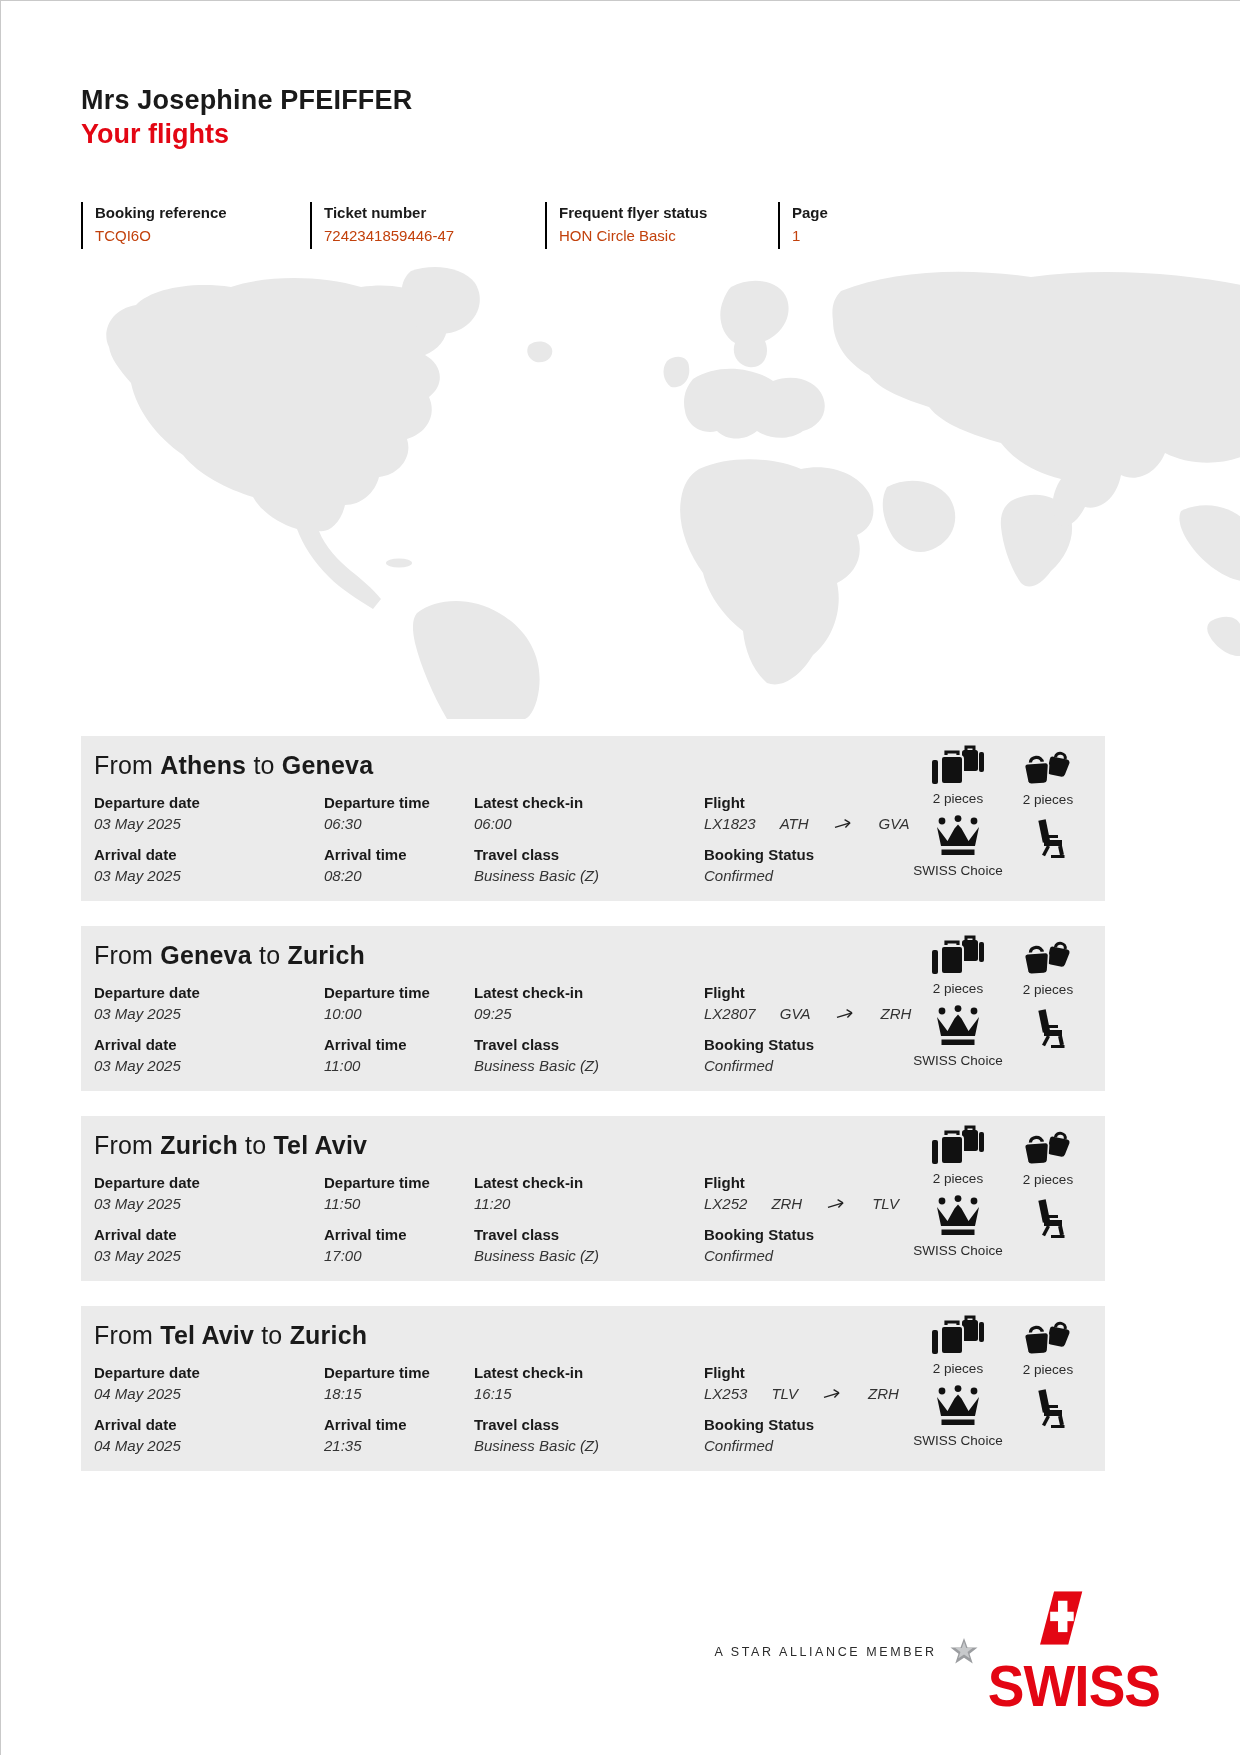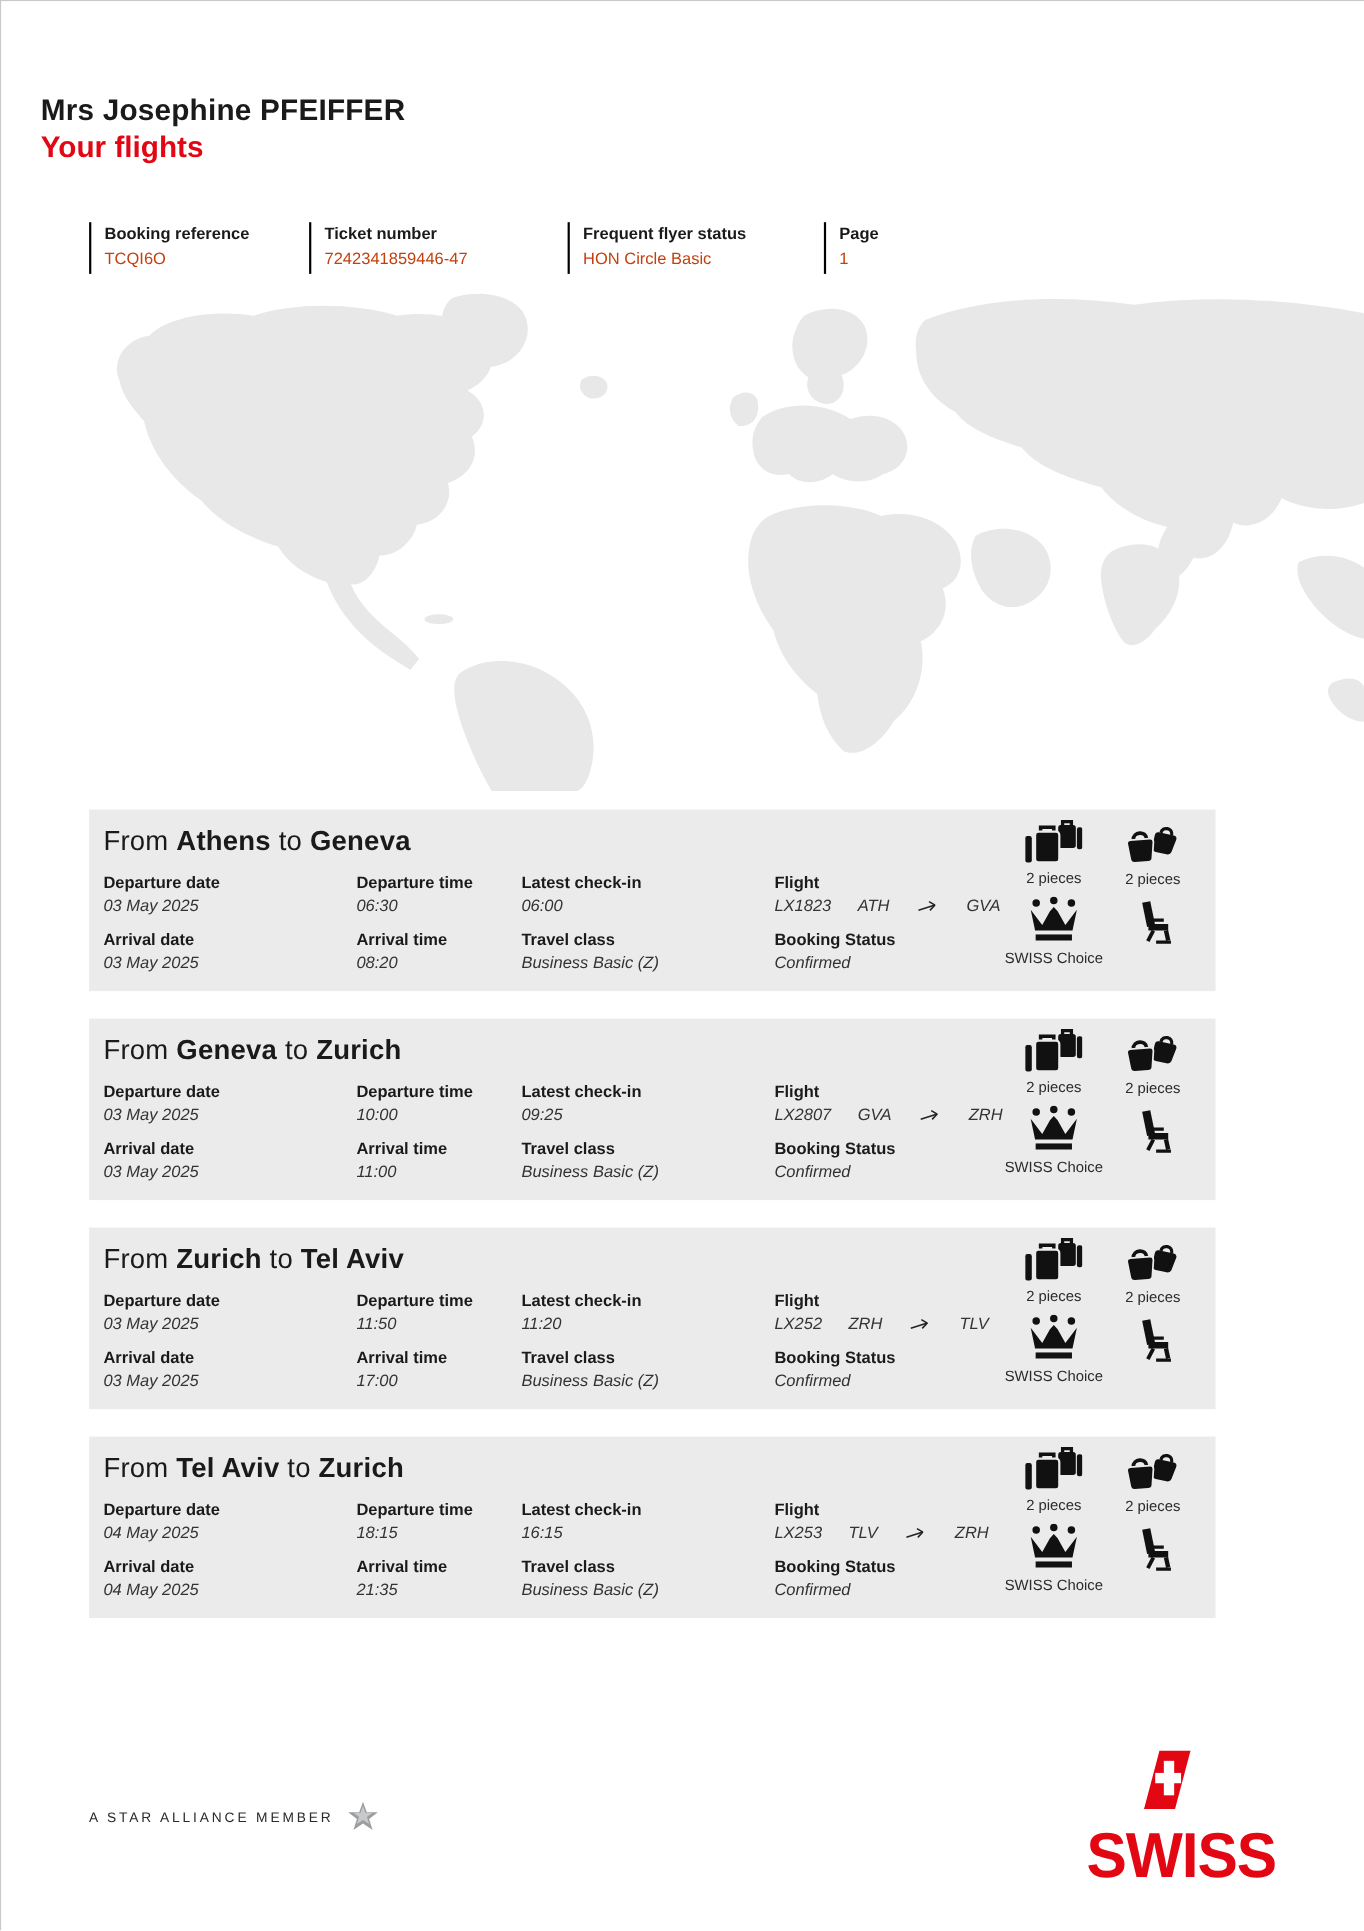--- a/index.html
+++ b/index.html
@@ -7,27 +7,27 @@
     position: relative;
     width: 1240px; height: 1755px;
     box-sizing: border-box;
     background: #fff;
     border-left: 1px solid #c9c9c9;
     border-top: 1px solid #c9c9c9;
     font-family: "Liberation Sans", "DejaVu Sans", sans-serif;
     color: #1a1a1a;
     overflow: hidden;
   }
-  .header { padding: 84px 0 0 36px; }
+  .header { padding: 84px 0 0 80px; }
   .name { margin: 0; font-size: 27px; font-weight: 700; letter-spacing: .2px; }
   .subtitle { margin: 3px 0 0; font-size: 27px; font-weight: 700; color: #e30613; }
 
   .info-row { display: flex; margin: 52px 0 0 80px; }
   .info-col { border-left: 2px solid #000; padding: 1px 0 2px 12px; box-sizing: border-box; }
-  .info-col.c1 { width: 200px; }
+  .info-col.c1 { width: 229px; }
   .info-col.c2 { width: 235px; }
   .info-col.c3 { width: 233px; }
   .info-col.c4 { width: 120px; }
   .info-label { font-size: 15px; font-weight: 700; line-height: 20px; }
   .info-value { font-size: 15px; color: #c2410c; line-height: 22px; margin-top: 2px; }
 
   .map-wrap { margin: 12px 0 0 80px; width: 1160px; height: 458px; }
   .map-wrap svg { display: block; }
 
   .card {
@@ -63,21 +63,21 @@
   .perk { display: flex; flex-direction: column; align-items: center; }
   .pieces { font-size: 13.5px; color: #2b2b2b; margin-top: 5px; }
   .choice { font-size: 13.5px; color: #2b2b2b; margin-top: 6px; white-space: nowrap; }
   .icon-bags   { width: 52px; height: 42px; }
   .icon-hand   { width: 50px; height: 40px; margin-top: 3px; }
   .icon-crown  { width: 46px; height: 42px; margin-top: 6px; }
   .icon-seat   { width: 36px; height: 42px; margin-top: 8px; }
 
   .footer {
     position: absolute; left: 80px; right: 80px; top: 1608px; height: 86px;
-    display: flex; justify-content: space-between; align-items: center;
+    display: flex; justify-content: flex-end; align-items: center;
   }
   .star-alliance { display: flex; align-items: center; gap: 12px; }
   .sa-text { font-size: 12.5px; letter-spacing: 2.6px; color: #2b2b2b; }
   .swiss-logo { display: flex; align-items: center; flex-direction: column; }
   .logo-text {
     font-size: 55px; font-weight: 700; color: #e30613;
     letter-spacing: -1px; line-height: 68px; margin-left: 9px;
     transform: scaleY(1.05);
   }
 </style>

